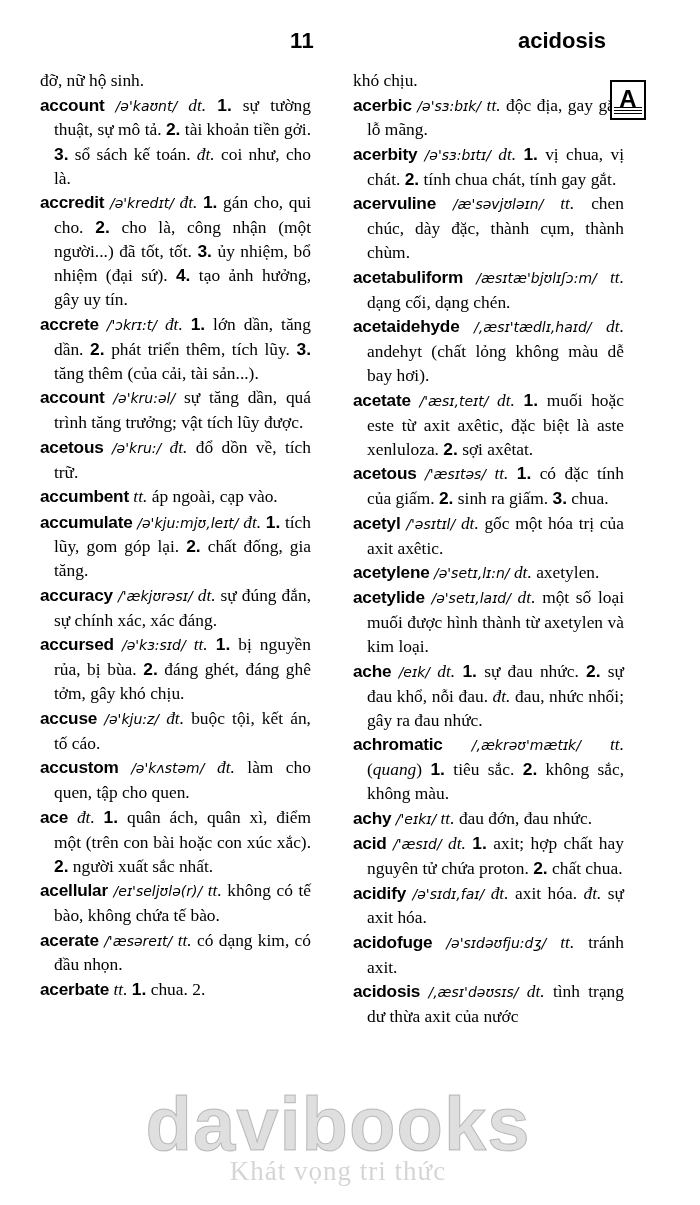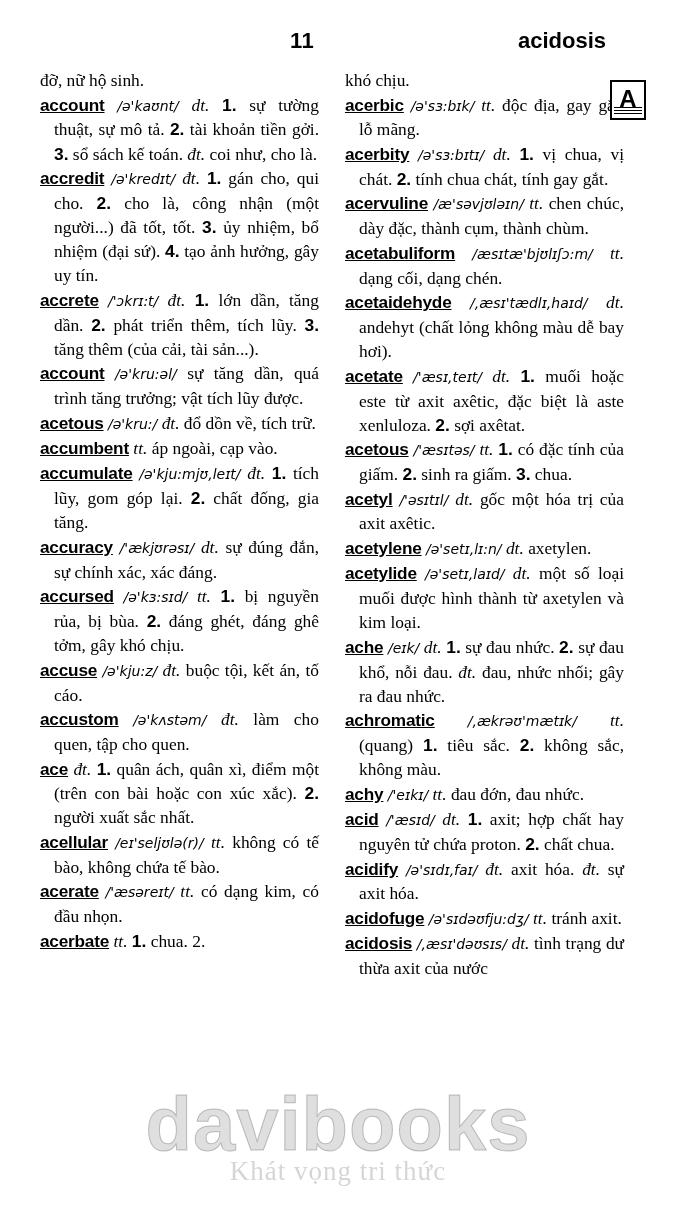--- a/index.html
+++ b/index.html
@@ -70,21 +70,21 @@
     height: 9px;
     background: repeating-linear-gradient(
       to bottom,
       #000 0px, #000 1px,
       #fff 1px, #fff 3px
     );
   }
   
   .columns {
     display: flex;
-    gap: 26px;
+    gap: 42px;
     margin-top: 6px;
     height: 1070px;
   }
   .col {
     width: 288px;
     font-size: 17.4px;
     line-height: 1.385;
     text-align: justify;
     text-justify: inter-word;
     hyphens: manual;
@@ -93,35 +93,35 @@
     margin: 0 0 0.5px 0;
     text-indent: 0;
     padding-left: 14px;
     text-indent: -14px;
   }
   .hw {
     font-family: "Liberation Sans", sans-serif;
     font-weight: bold;
     font-size: 17.2px;
     letter-spacing: -0.2px;
-    text-decoration: underline;
   }
   .ipa {
     font-family: "DejaVu Sans", sans-serif;
     font-size: 14px;
     font-style: italic;
   }
   .pos {
     font-style: italic;
   }
   .num {
     font-family: "Liberation Sans", sans-serif;
     font-weight: bold;
   }
   .it {
+    font-style: italic;
   }
   
   .watermark {
     position: absolute;
     left: 12px;
     right: 0;
     bottom: 18px;
     text-align: center;
     pointer-events: none;
     user-select: none;

